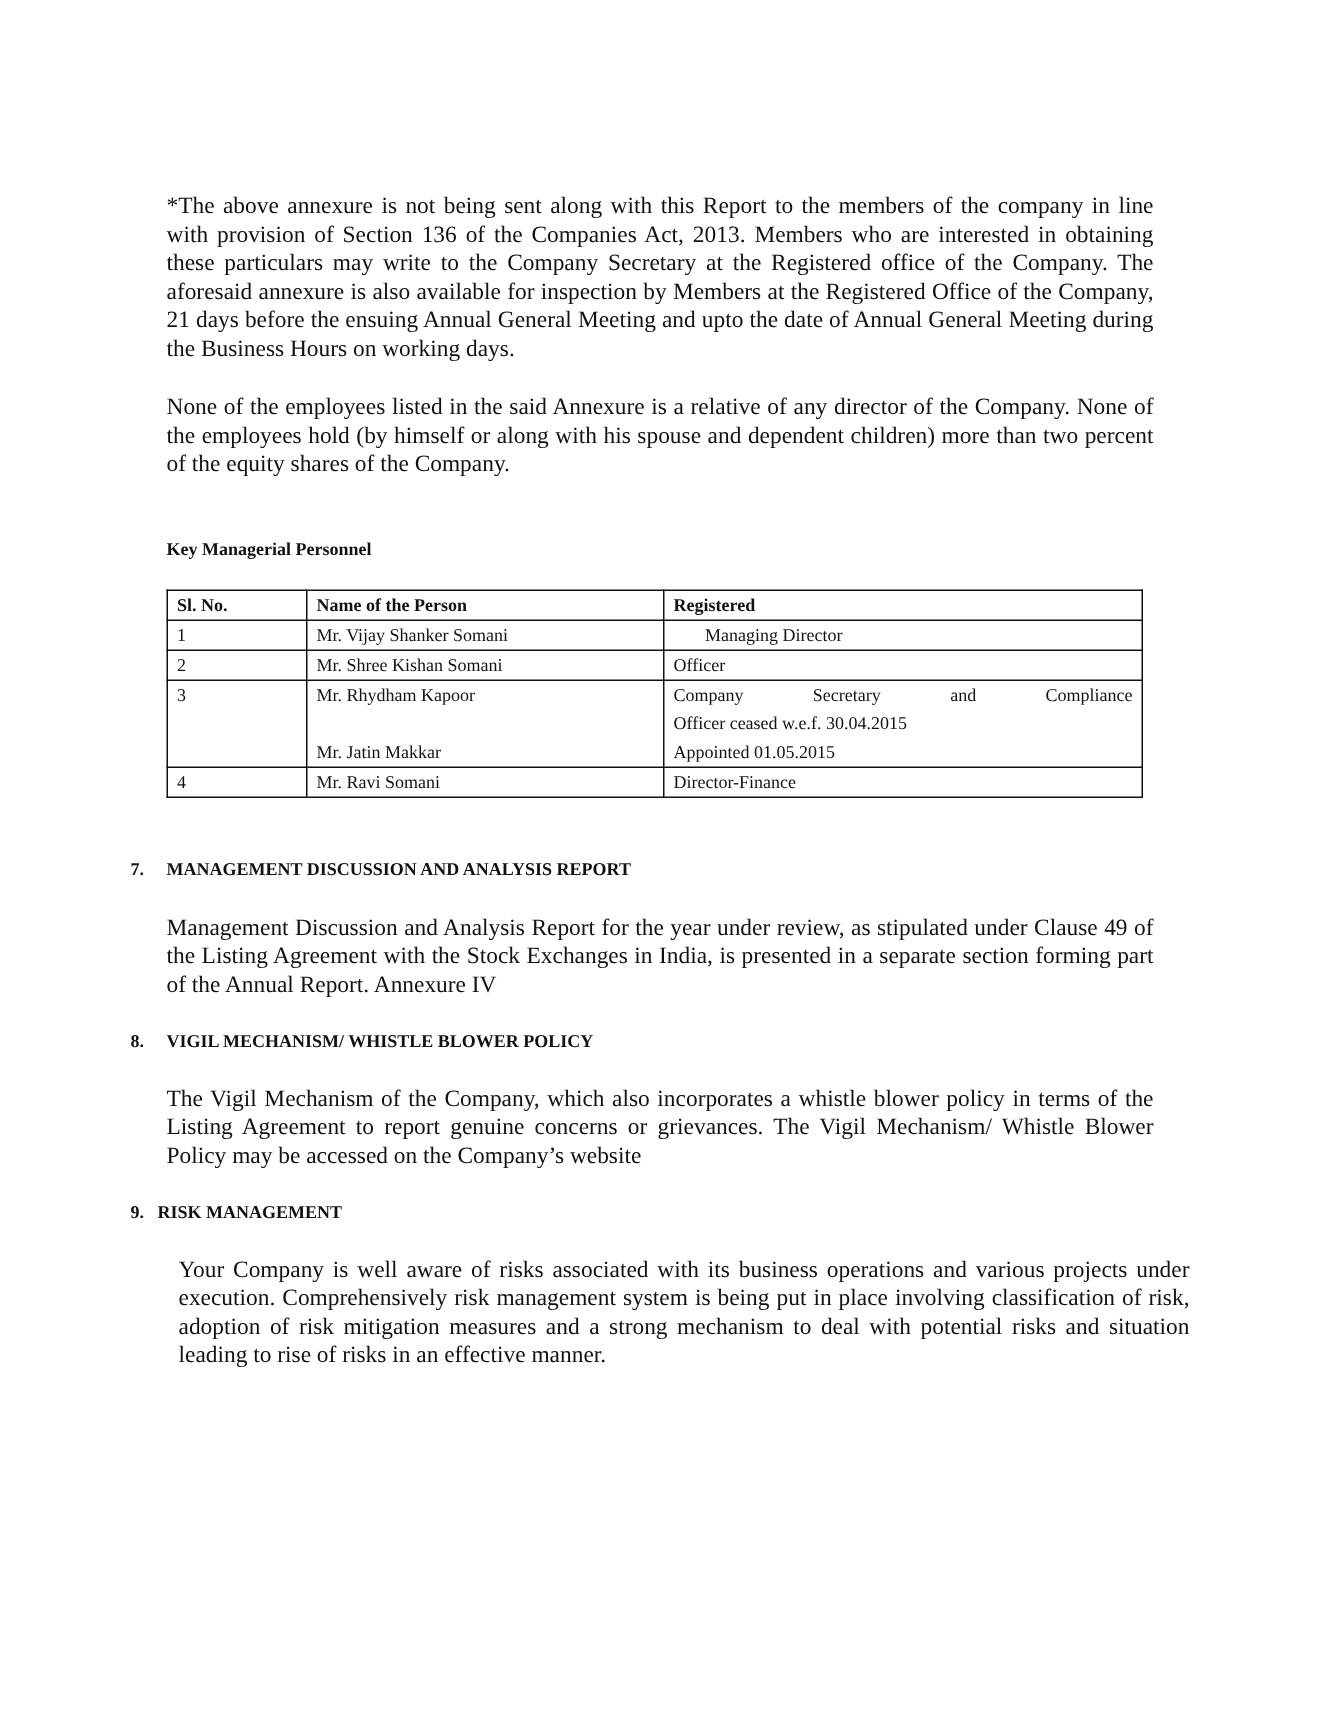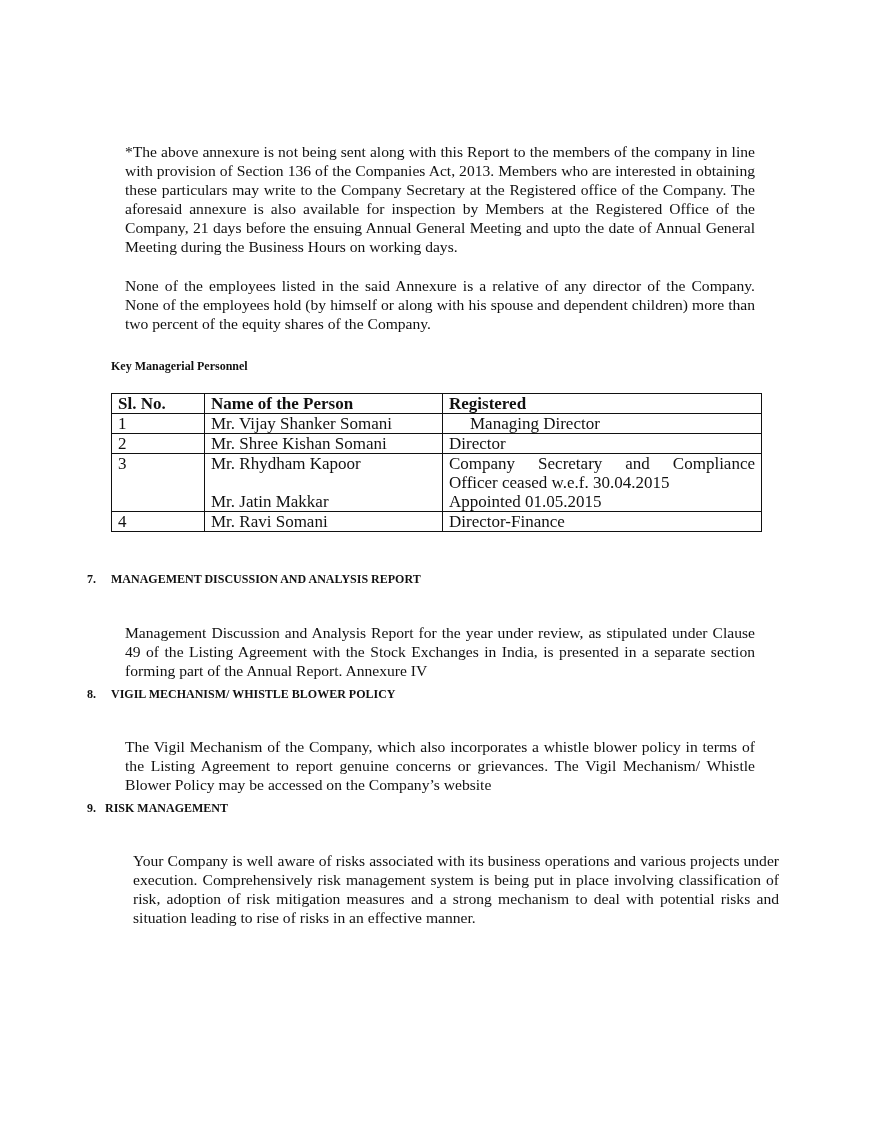--- a/index.html
+++ b/index.html
@@ -3,27 +3,27 @@
   <meta charset="utf-8">
   <style>
     html, body { margin: 0; padding: 0; background: #ffffff; }
     body {
       width: 881px; height: 1140px; position: relative; overflow: hidden;
       font-family: "Liberation Serif", "DejaVu Serif", serif;
       color: #111111;
       font-size: 15.6px;
     }
     .block { position: absolute; }
-    p { margin: 14px; line-height: 19px; text-align: justify; }
+    p { margin: 0; line-height: 19px; text-align: justify; }
     p.last-left { text-align-last: left; }
     .heading { position: absolute; font-weight: bold; font-size: 12px; line-height: 19px; white-space: nowrap; }
     .heading .num { display: inline-block; }
     table.kmp {
       position: absolute; left: 111px; top: 393px; width: 651px;
-      border-collapse: collapse; font-size: 17px; line-height: 19px;
+      border-collapse: collapse; font-size: 12px; line-height: 19px;
     }
     table.kmp td, table.kmp th {
       border: 1.5px solid #111; padding: 0 6px; vertical-align: top; text-align: left;
     }
     table.kmp th { font-weight: bold; }
     .col1 { width: 80px; }
     .col2 { width: 225px; margin-left: 44px; }
     .just { text-align: justify; text-align-last: justify; }
     .spacer { height: 19px; }
   </style>
@@ -49,21 +49,21 @@
   </thead>
   <tbody>
     <tr>
       <td>1</td>
       <td>Mr. Vijay Shanker Somani</td>
       <td style="padding-left:27px;">Managing Director</td>
     </tr>
     <tr>
       <td>2</td>
       <td>Mr. Shree Kishan Somani</td>
-      <td>Director</td>
+      <td>Officer</td>
     </tr>
     <tr>
       <td>3</td>
       <td>
         <div>Mr. Rhydham Kapoor</div>
         <div class="spacer"></div>
         <div>Mr. Jatin Makkar</div>
       </td>
       <td>
         <div class="just">Company Secretary and Compliance</div>

